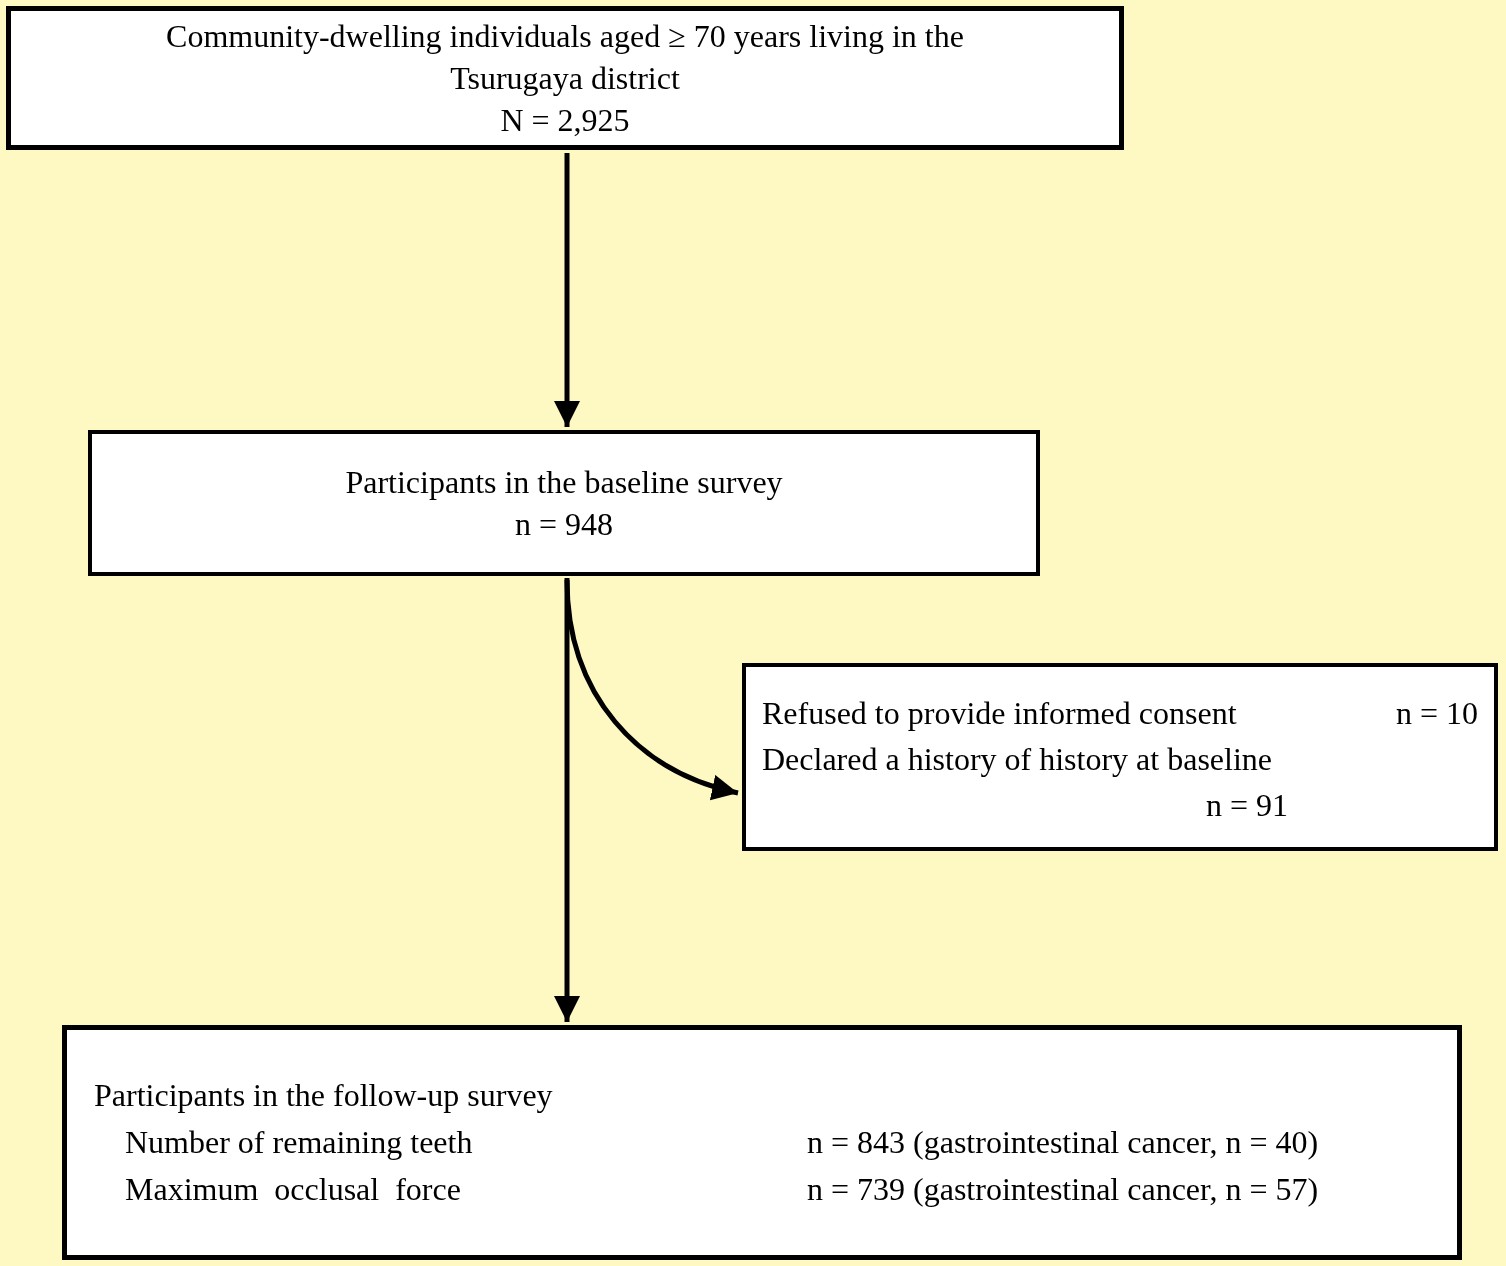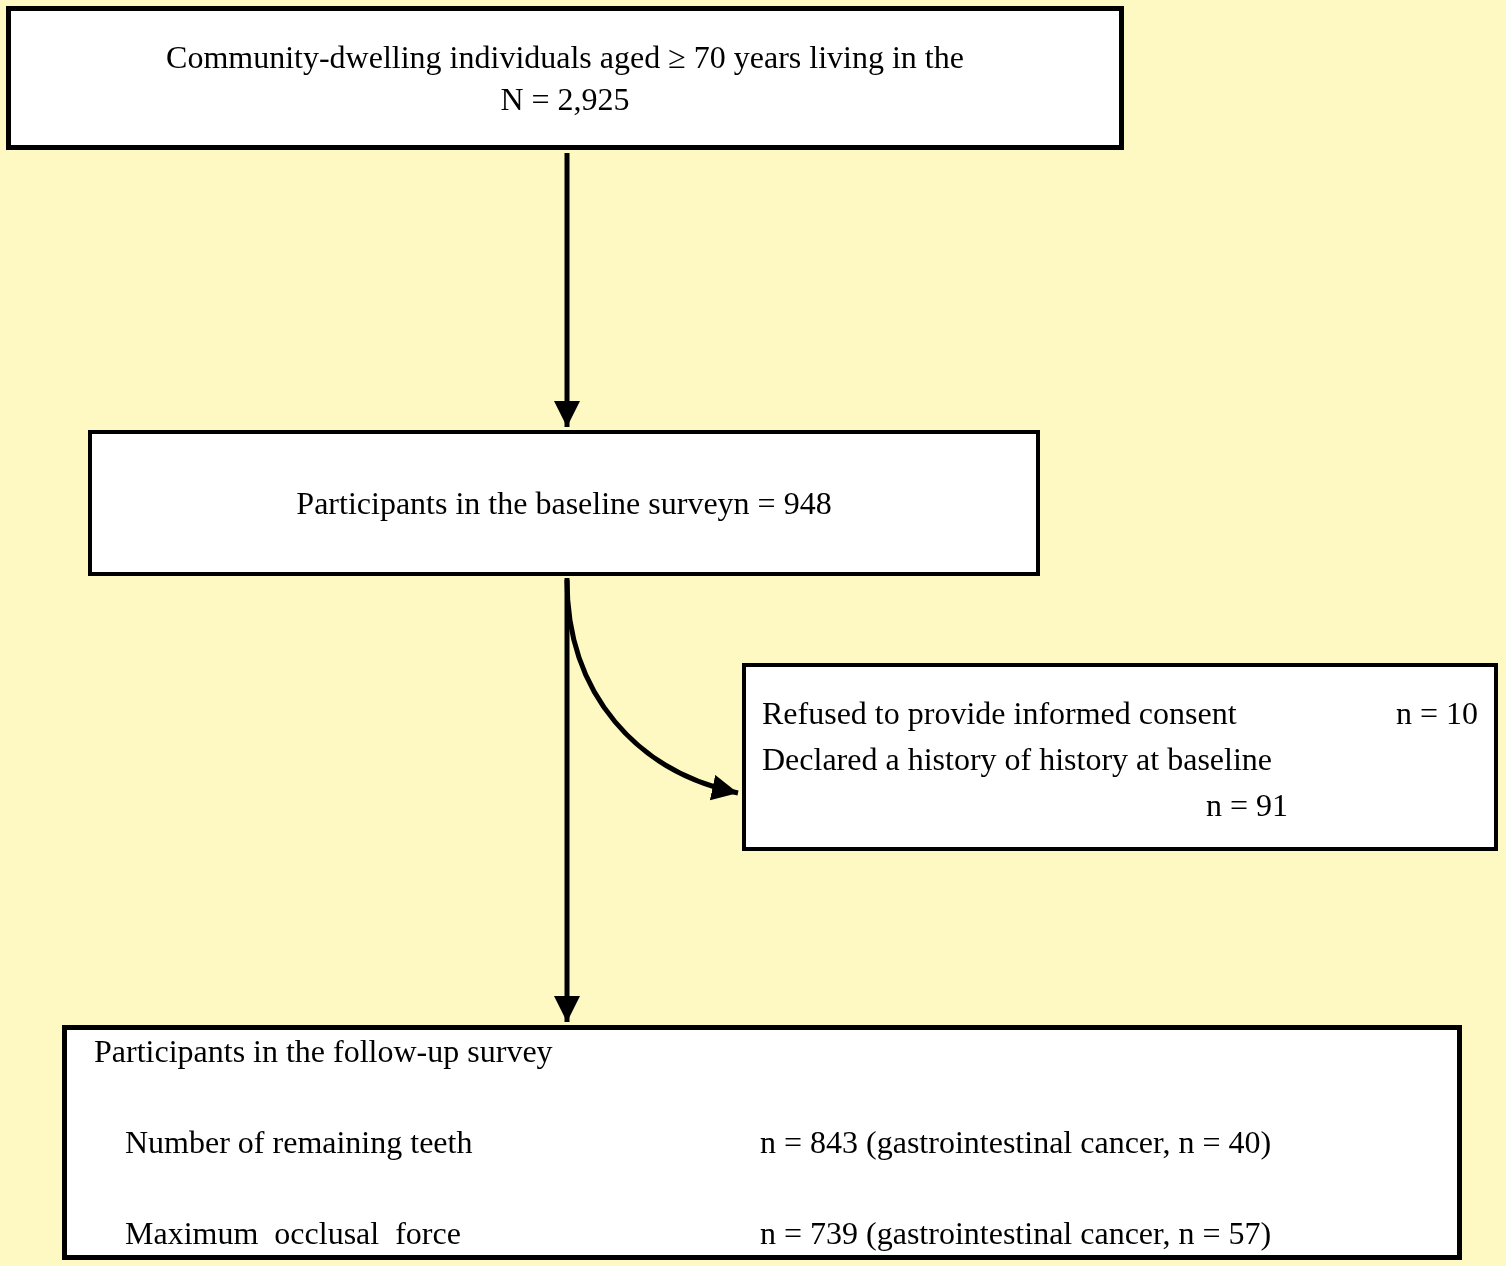--- a/index.html
+++ b/index.html
@@ -41,21 +41,21 @@
   .box-population {
     left: 6px; top: 6px; width: 1118px; height: 144px;
     border-width: 5px;
     display: flex; flex-direction: column;
     justify-content: center; align-items: center;
     text-align: center;
   }
   
   .box-baseline {
     left: 88px; top: 430px; width: 952px; height: 146px;
-    display: flex; flex-direction: row;
+    display: flex; flex-direction: column;
     justify-content: center; align-items: center;
     text-align: center;
   }
   
   .box-excluded {
     left: 742px; top: 663px; width: 756px; height: 188px;
     display: flex; flex-direction: column;
     justify-content: center;
     line-height: 46px;
     padding: 4px 16px 0 16px;
@@ -72,30 +72,30 @@
   .box-followup {
     left: 62px; top: 1025px; width: 1400px; height: 235px;
     border-width: 5px;
     display: flex; flex-direction: column;
     justify-content: center;
     line-height: 47px;
   }
   .f-row {
     display: flex;
     align-items: baseline;
+    gap: 47px;
   }
   .f-label {
     flex: 0 0 693px;
     box-sizing: border-box;
     padding-left: 27px;
     white-space: pre-wrap;
   }
   .f-row.row-indent .f-label {
     padding-left: 58px;
-    margin-top: 44px;
   }
   .f-value {
     white-space: pre-wrap;
   }
   .line {
     white-space: pre-wrap;
   }
 </style>
 </head>
 <body>
@@ -108,20 +108,21 @@
         <path d="M0,0 L26,13 L0,26 Z" fill="#000000"></path>
       </marker>
     </defs>
     <path class="arrow-path" d="M567 153 L567 427" marker-end="url(#ah)"></path>
     <path class="arrow-path" d="M567 578 L567 1022" marker-end="url(#ah)"></path>
     <path class="arrow-path" d="M567 580 C 567 695, 638 772, 738 793" marker-end="url(#ah)"></path>
   </svg>
 
   <div class="fbox box-population">
     <div class="line">Community-dwelling individuals aged ≥ 70 years living in the</div>
+    <div class="line">Tsurugaya district</div>
     <div class="line">N = 2,925</div>
   </div>
 
   <div class="fbox box-baseline">
     <div class="line">Participants in the baseline survey</div>
     <div class="line">n = 948</div>
   </div>
 
   <div class="fbox box-excluded">
     <div class="excluded-row1">

